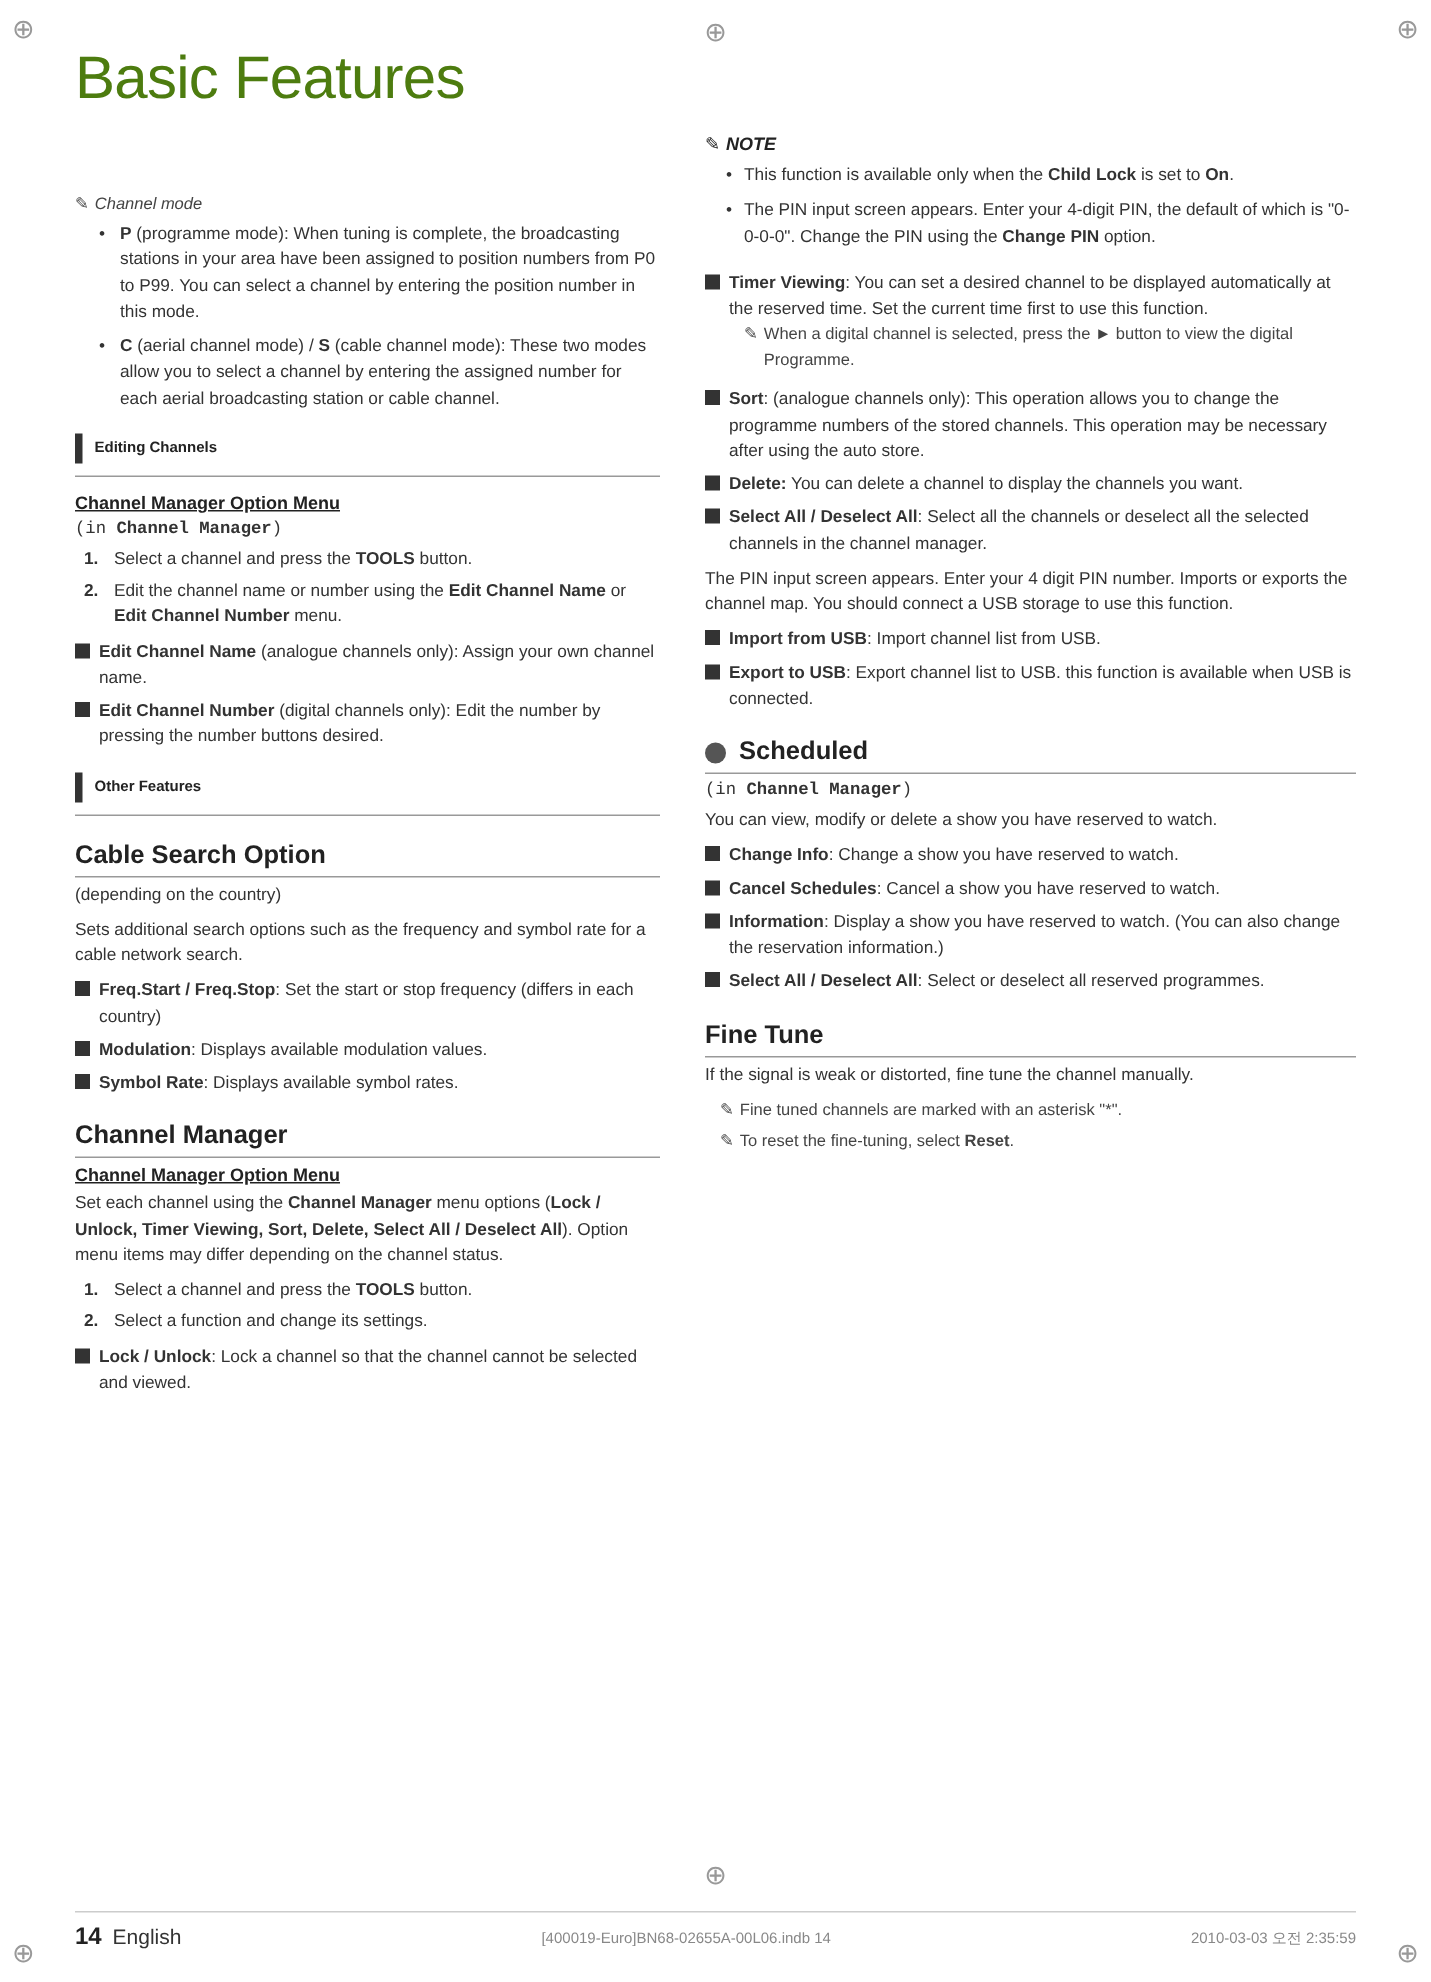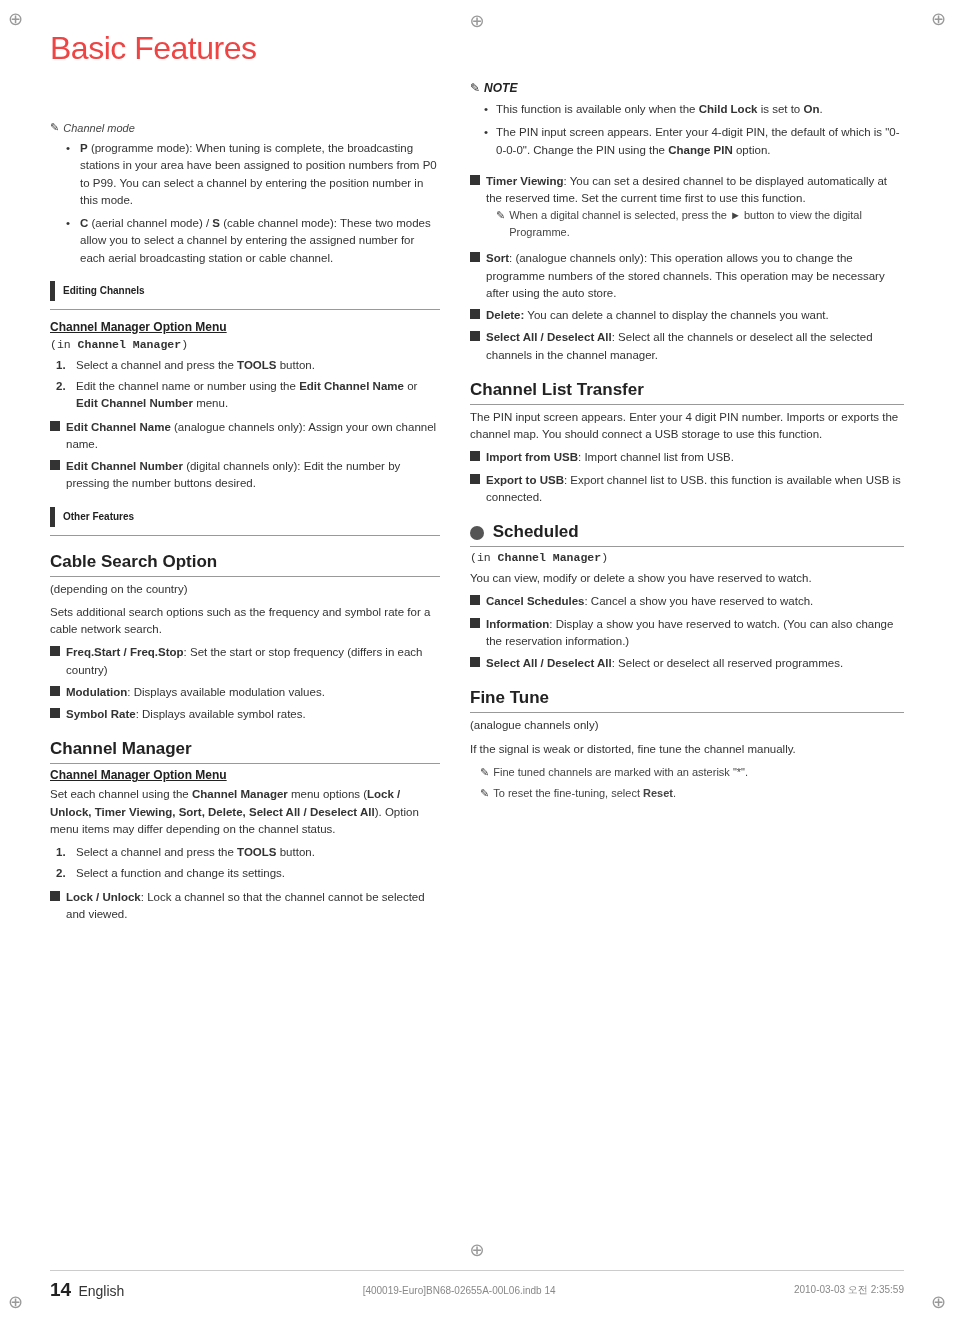--- a/index.html
+++ b/index.html
@@ -40,23 +40,23 @@
     .center-bottom {
       position: absolute;
       bottom: 60px;
       left: 50%;
       transform: translateX(-50%);
       font-size: 18px;
       color: #999;
     }
 
     h1.page-title {
-      font-size: 32px;
+      font-size: 40px;
       font-weight: 300;
-      color: #ef4444;
+      color: #4d7c0f;
       margin-bottom: 14px;
       letter-spacing: -0.5px;
     }
 
     .content-area {
       display: flex;
       gap: 30px;
     }
     .left-col {
       width: 390px;
@@ -276,21 +276,21 @@
       bottom: 20px;
       left: 50px;
       right: 50px;
       display: flex;
       align-items: center;
       justify-content: space-between;
       border-top: 1px solid #ccc;
       padding-top: 8px;
     }
     .page-number {
-      font-size: 19px;
+      font-size: 16px;
       font-weight: bold;
       color: #222;
     }
     .page-language {
       font-size: 14px;
       color: #333;
     }
     .footer-file {
       font-size: 10px;
       color: #888;
@@ -453,21 +453,20 @@
           <div class="sq"></div>
           <span><b>Delete:</b> You can delete a channel to display the channels you want.</span>
         </li>
 
         <li>
           <div class="sq"></div>
           <span><b>Select All / Deselect All</b>: Select all the channels or deselect all the selected channels in the channel manager.</span>
         </li>
       </ul>
 
-      <div class="major-section-title">Channel List Transfer</div>
 
       <div class="body-text">The PIN input screen appears. Enter your 4 digit PIN number. Imports or exports the channel map. You should connect a USB storage to use this function.</div>
 
       <ul class="sq-list">
         <li>
           <div class="sq"></div>
           <span><b>Import from USB</b>: Import channel list from USB.</span>
         </li>
         <li>
           <div class="sq"></div>
@@ -479,35 +478,38 @@
         <span class="scheduled-icon"></span>
         <span>Scheduled</span>
       </div>
 
       <div class="in-note">(in <span>Channel Manager</span>)</div>
       <div class="body-text">You can view, modify or delete a show you have reserved to watch.</div>
 
       <ul class="sq-list">
         <li>
           <div class="sq"></div>
+          <span><b>Change Info</b>: Change a show you have reserved to watch.</span>
+        </li>
+        <li>
+          <div class="sq"></div>
           <span><b>Cancel Schedules</b>: Cancel a show you have reserved to watch.</span>
         </li>
         <li>
           <div class="sq"></div>
           <span><b>Information</b>: Display a show you have reserved to watch. (You can also change the reservation information.)</span>
         </li>
         <li>
           <div class="sq"></div>
           <span><b>Select All / Deselect All</b>: Select or deselect all reserved programmes.</span>
         </li>
       </ul>
 
       <div class="major-section-title">Fine Tune</div>
 
-      <div class="body-text">(analogue channels only)</div>
       <div class="body-text">If the signal is weak or distorted, fine tune the channel manually.</div>
 
       <div class="pencil-note">
         <span>Fine tuned channels are marked with an asterisk "*".</span>
       </div>
       <div class="pencil-note">
         <span>To reset the fine-tuning, select <b>Reset</b>.</span>
       </div>
 
     </div>

